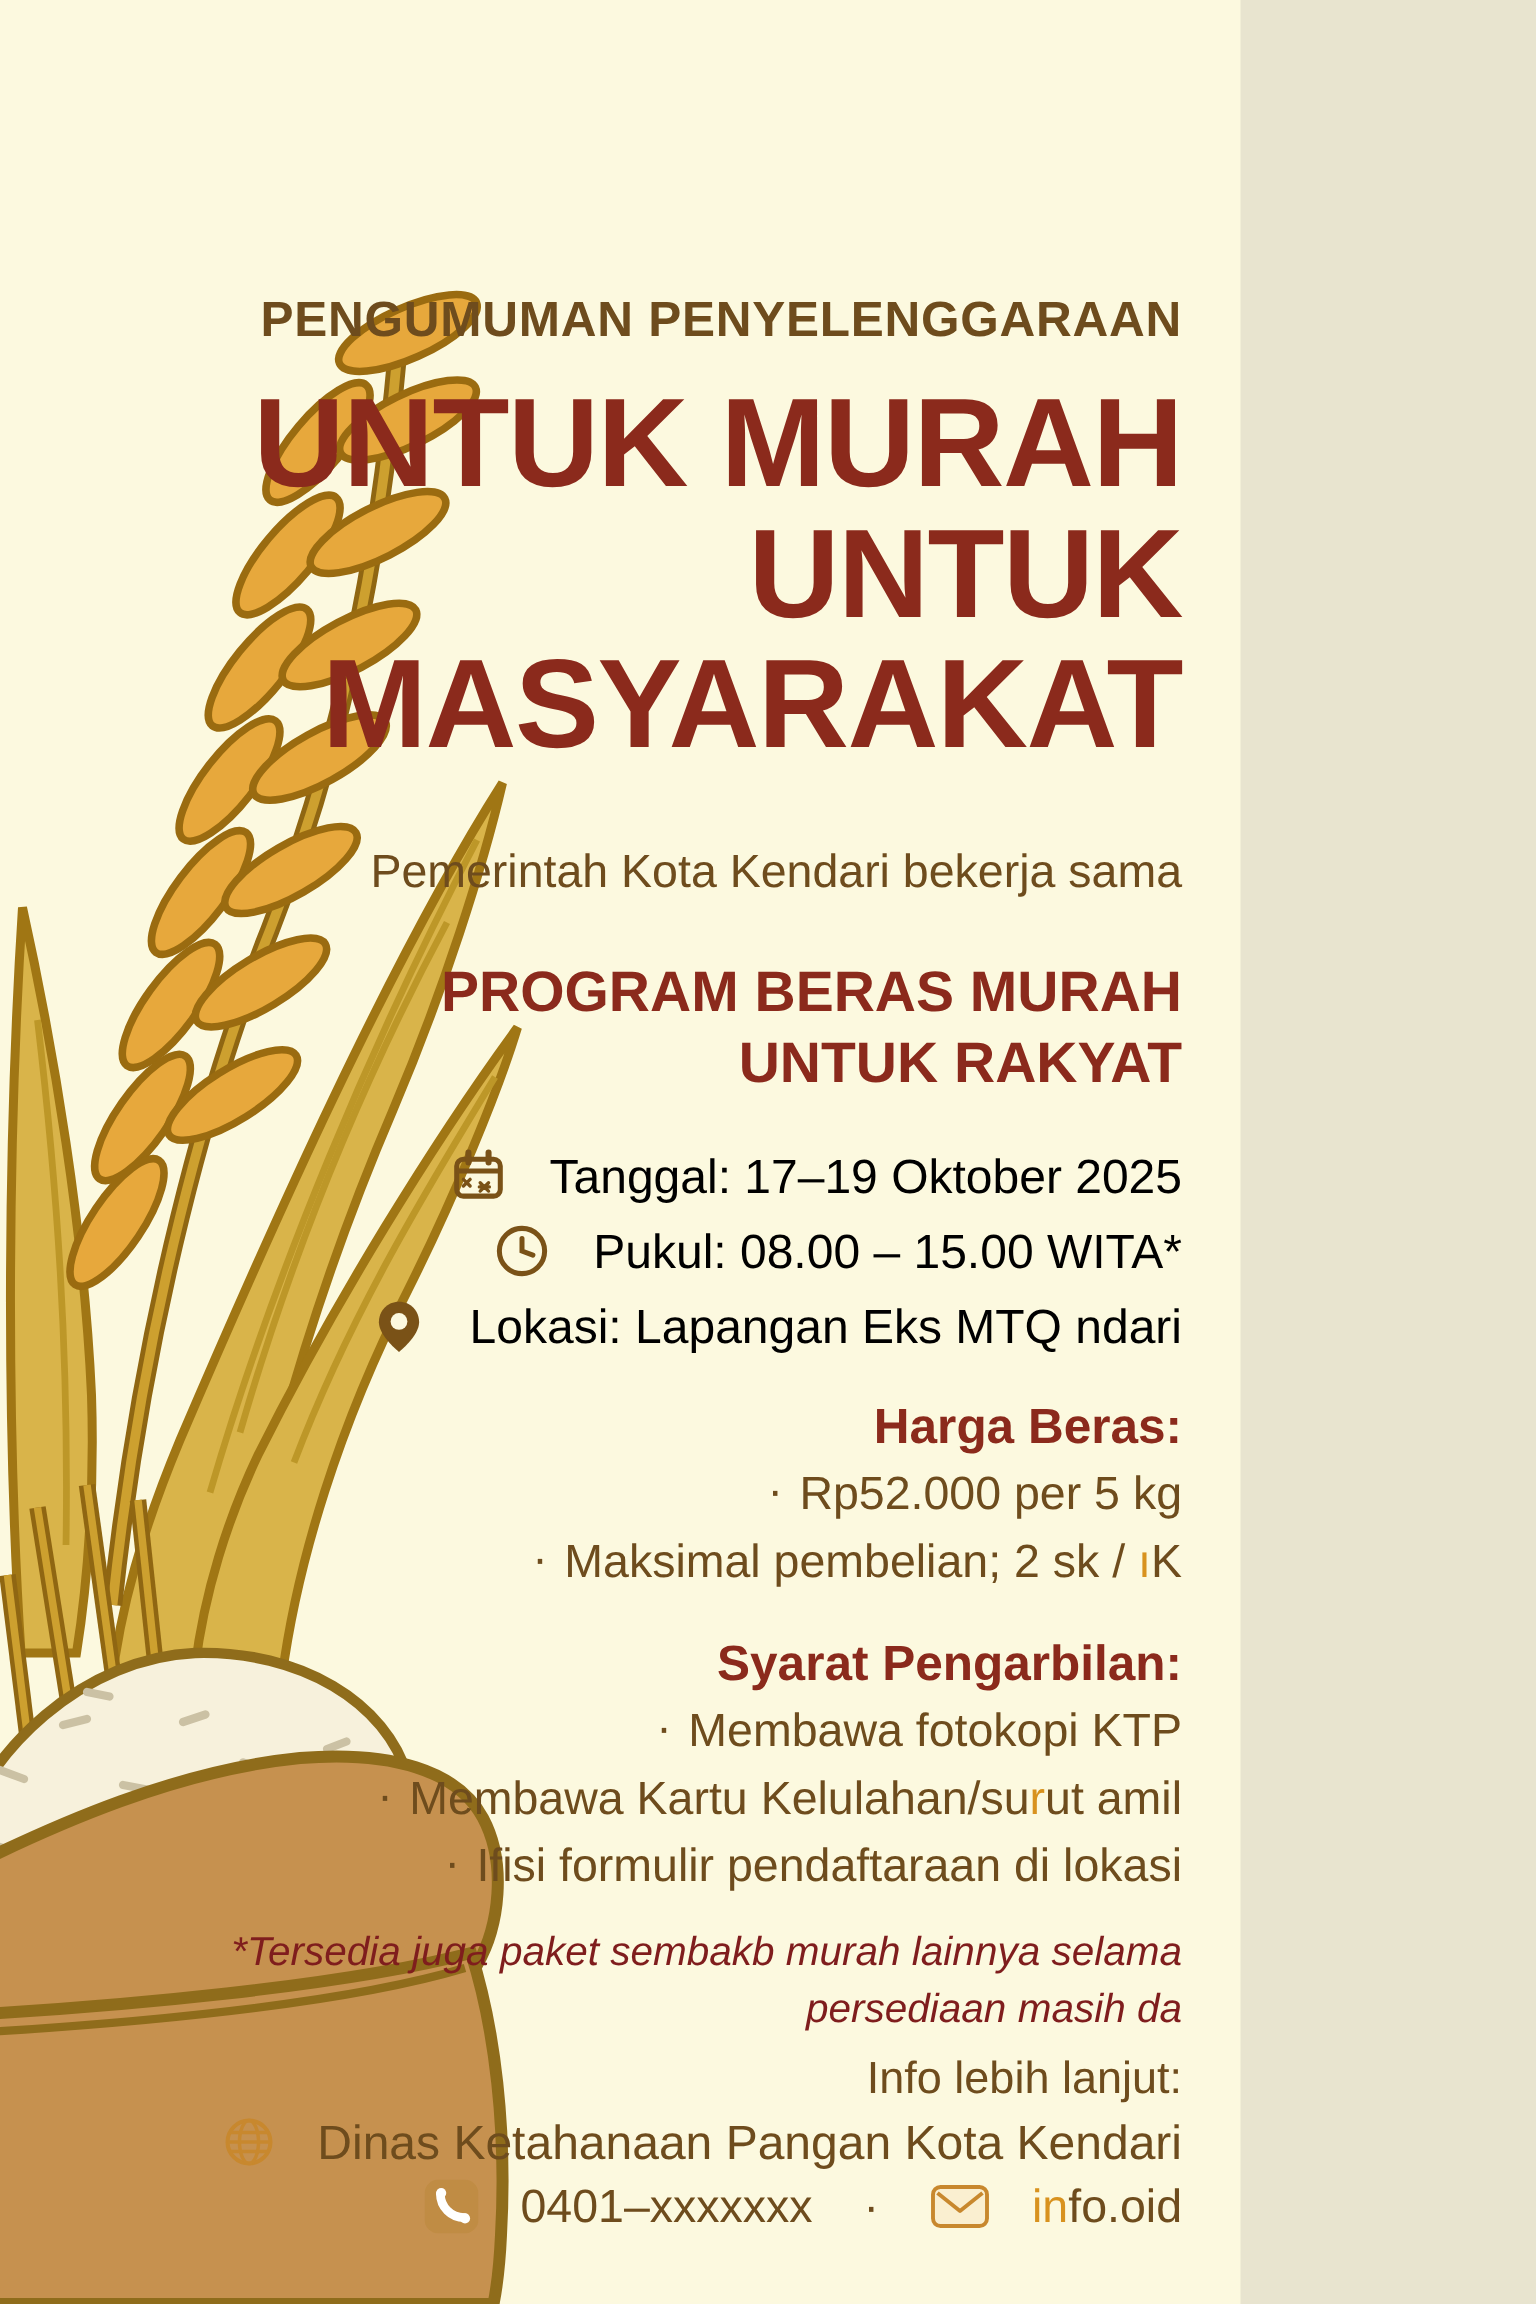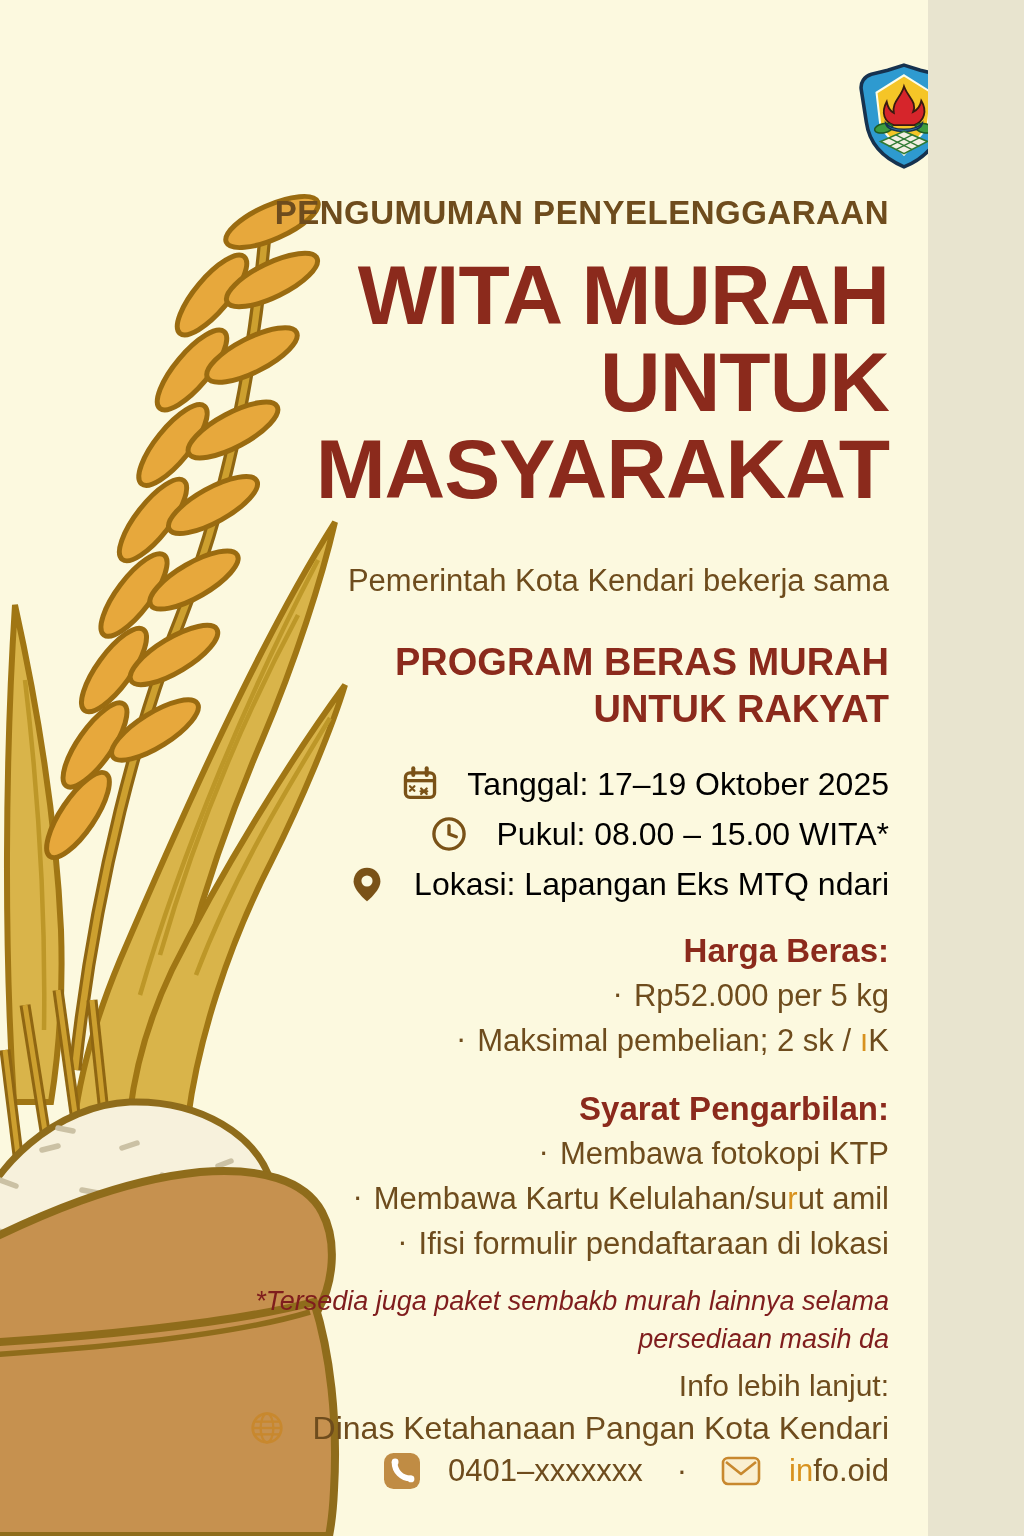--- a/index.html
+++ b/index.html
@@ -1,17 +1,17 @@
 <!DOCTYPE html>
 <html><head>
 <meta charset="utf-8">
 <style>
   html,body{margin:0;padding:0;background:#e8e4cf;}
   .poster{
-    position:relative;width:928px;height:1536px;overflow:hidden;
+    position:relative;width:827px;height:1536px;overflow:hidden;
     background:#FCF9DF;font-family:"Liberation Sans",sans-serif;
   }
   .illustration{position:absolute;left:0;top:0;width:400px;height:1536px;}
   .emblem{position:absolute;left:852px;top:60px;width:104px;height:112px;}
   .emblem svg{width:100%;height:100%;}
   .content{
     position:absolute;top:194px;right:39px;width:665px;
     text-align:right;color:#6E4C1D;
   }
   .kicker{font-size:33px;font-weight:bold;letter-spacing:.5px;color:#6E4C1D;margin-bottom:20px;}
@@ -136,21 +136,21 @@
           <path d="M65,76.5 L42,88"></path>
       </g>
     </svg>
   </div>
 
   <main class="content">
 
     <div class="kicker">PENGUMUMAN PENYELENGGARAAN</div>
 
     <h1 class="title">
-      <span>WITA MURAH</span>
+      <span>UNTUK MURAH</span>
       <span>UNTUK</span>
       <span>MASYARAKAT</span>
     </h1>
 
     <p class="intro">
       <span>Pemerintah Kota Kendari bekerja sama</span>
     </p>
 
     <h2 class="program">
       <span>PROGRAM BERAS MURAH</span>

